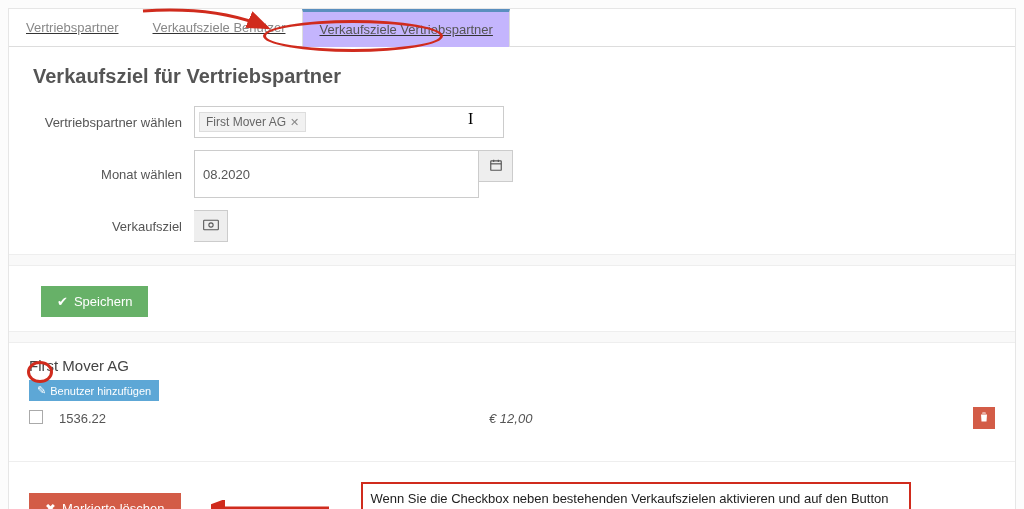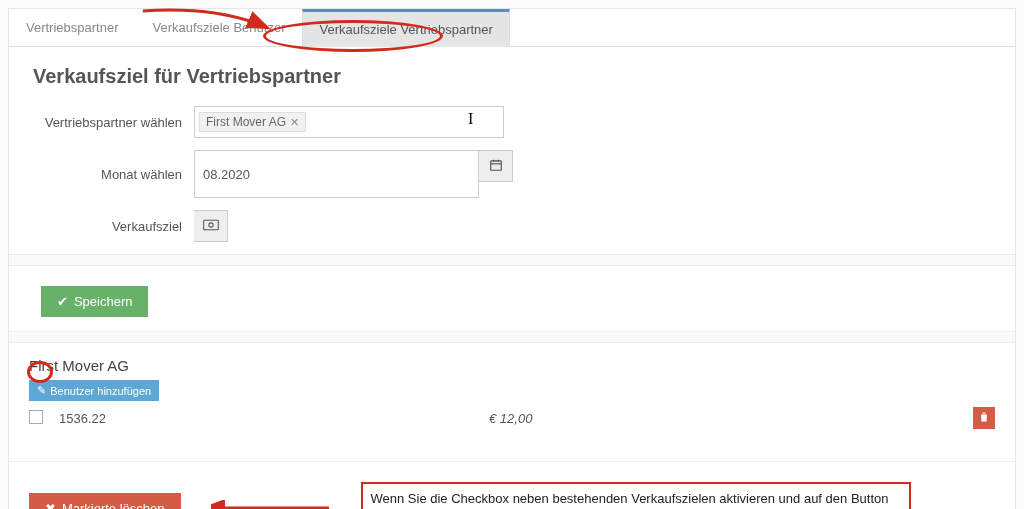--- a/index.html
+++ b/index.html
@@ -11,34 +11,35 @@
     background: #fcfcfc;
     padding: 8px;
   }
   .panel {
     background: #fff;
     border: 1px solid #e6e6e6;
   }
   .tabs {
     display: flex;
     border-bottom: 1px solid #ddd;
+    text-decoration: underline;
   }
   .tab {
     padding: 10px 16px;
     color: #888;
     border: 1px solid transparent;
     border-bottom: none;
     cursor: pointer;
     font-size: 13px;
   }
   .tab.active {
     color: #555;
     border-color: #ddd;
     border-top: 3px solid #5a8fbf;
-    background: #e5e5e5;
+    background: #c4b5fd;
     margin-bottom: -1px;
   }
   .tab-content {
     padding: 18px 20px 10px 20px;
   }
   h2.page-title {
     font-size: 20px;
     font-weight: bold;
     color: #555;
     margin: 0 0 18px 4px;

